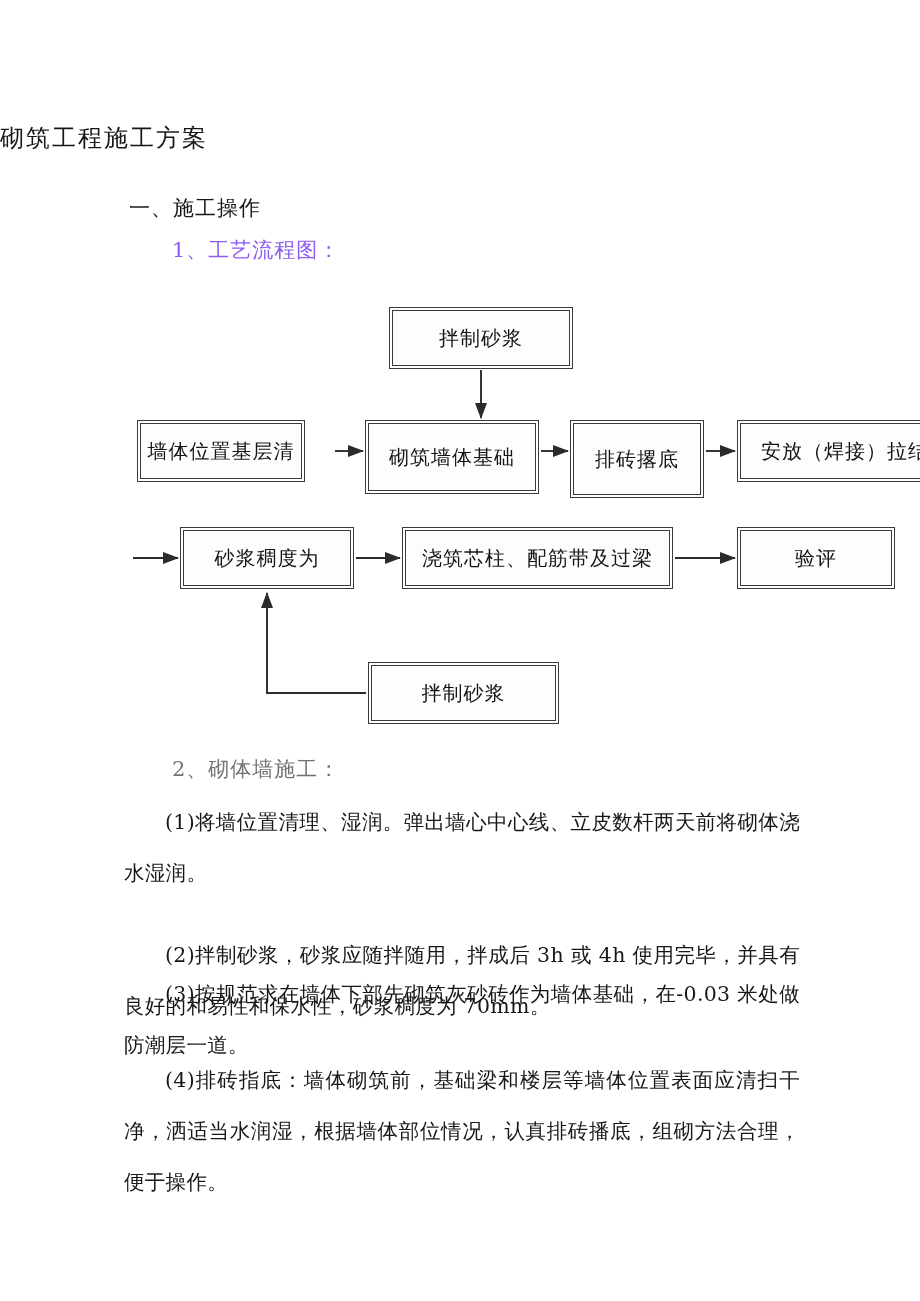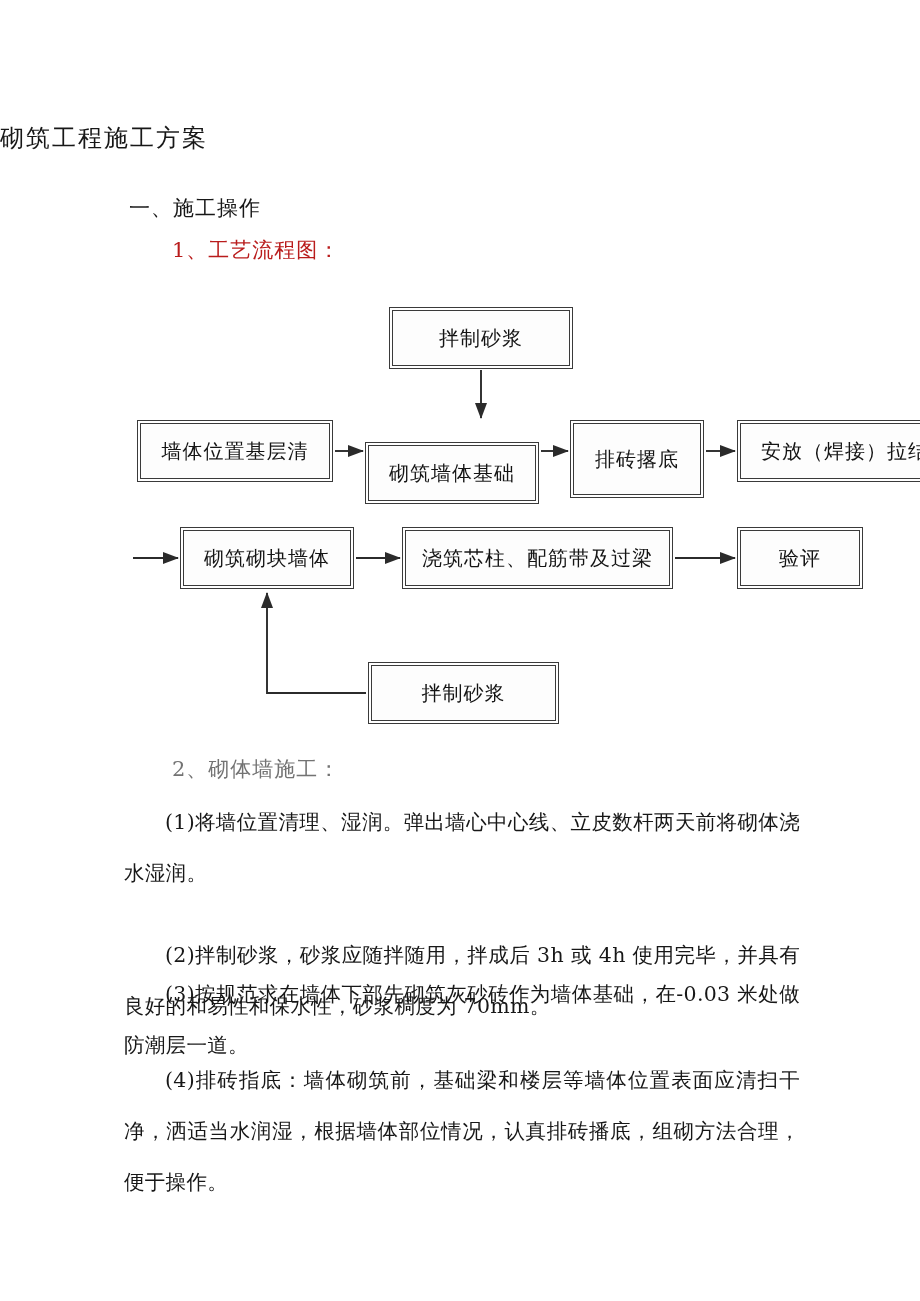--- a/index.html
+++ b/index.html
@@ -44,21 +44,21 @@
     font-size: 21px;
     letter-spacing: 1px;
     color: #171717;
   }
   .h-level2 {
     position: absolute;
     left: 172px;
     top: 236px;
     font-size: 21px;
     letter-spacing: 1px;
-    color: #b91c1c;
+    color: #8b5cf6;
   }
   .h-level2b {
     position: absolute;
     left: 172px;
     top: 755px;
     font-size: 21px;
     letter-spacing: 1px;
     color: #737373;
   }
 
@@ -90,27 +90,27 @@
     position: absolute;
     left: 0;
     top: 0;
     width: 920px;
     height: 460px;
     overflow: visible;
   }
 
   
   .b-mix-top    { left: 392px; top: 30px;  width: 178px; height: 56px; }
-  .b-clean      { left: 140px; top: 143px; width: 190px; height: 56px; }
-  .b-found      { left: 368px; top: 143px; width: 168px; height: 56px; margin-top: 22px; }
+  .b-clean      { left: 140px; top: 143px; width: 162px; height: 56px; }
+  .b-found      { left: 368px; top: 143px; width: 168px; height: 68px; }
   .b-layout     { left: 573px; top: 143px; width: 128px; height: 72px; }
   .b-tie        { left: 740px; top: 143px; width: 210px; height: 56px; }
   .b-wall       { left: 183px; top: 250px; width: 168px; height: 56px; }
   .b-core       { left: 405px; top: 250px; width: 265px; height: 56px; text-align: center; }
-  .b-check      { left: 740px; top: 250px; width: 120px; height: 56px; }
+  .b-check      { left: 740px; top: 250px; width: 152px; height: 56px; }
   .b-mix-bot    { left: 371px; top: 385px; width: 185px; height: 56px; }
 
   
   .para {
     position: absolute;
     left: 124px;
     width: 676px;
     font-size: 20.5px;
     line-height: 51px;
     letter-spacing: 0.3px;
@@ -161,21 +161,21 @@
 
         <path d="M366,413 L267,413 L267,313"></path>
       </g>
     </svg>
 
     <div class="fbox b-mix-top">拌制砂浆</div>
     <div class="fbox b-clean">墙体位置基层清</div>
     <div class="fbox b-found">砌筑墙体基础</div>
     <div class="fbox b-layout">排砖撂底</div>
     <div class="fbox b-tie">安放（焊接）拉结</div>
-    <div class="fbox b-wall">砌筑砌块墙体</div>
+    <div class="fbox b-wall">砂浆稠度为</div>
     <div class="fbox b-core">浇筑芯柱、配筋带及过梁</div>
     <div class="fbox b-check">验评</div>
     <div class="fbox b-mix-bot">拌制砂浆</div>
   </div>
 
   <div class="h-level2b">2、砌体墙施工：</div>
 
   <div class="para p1"><span class="ind"></span><span>(1)将墙位置清理、湿润。弹出墙心中心线、立皮数杆两天前将砌体浇水湿润。</span></div>
   <div class="para p2"><span class="ind"></span><span>(2)拌制砂浆，砂浆应随拌随用，拌成后 3h 或 4h 使用完毕，并具有良好的和易性和保水性，砂浆稠度为 70mm。</span></div>
   <div class="para p3"><span class="ind"></span><span>(3)按规范求在墙体下部先砌筑灰砂砖作为墙体基础，在-0.03 米处做防潮层一道。</span></div>

